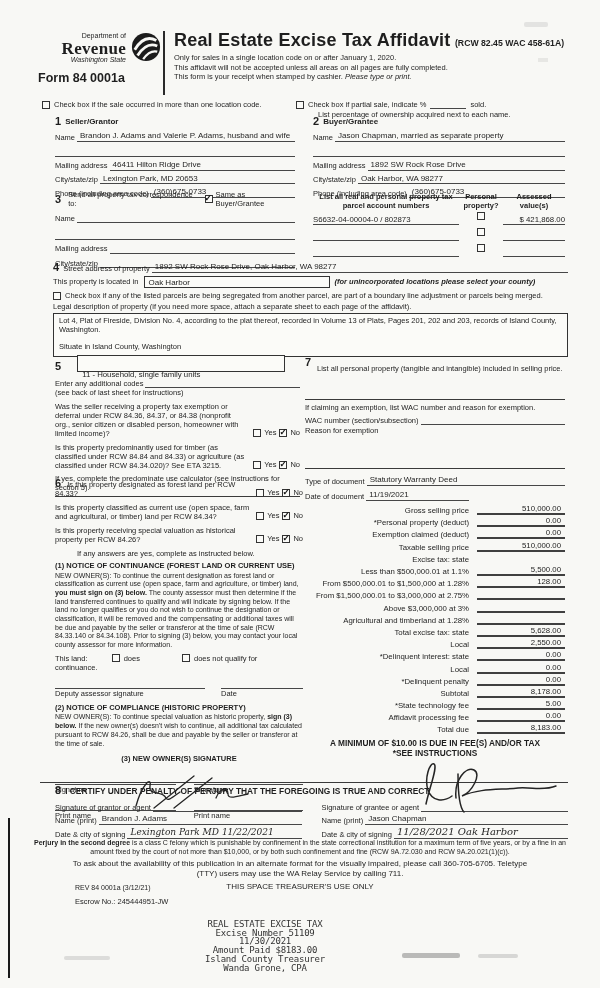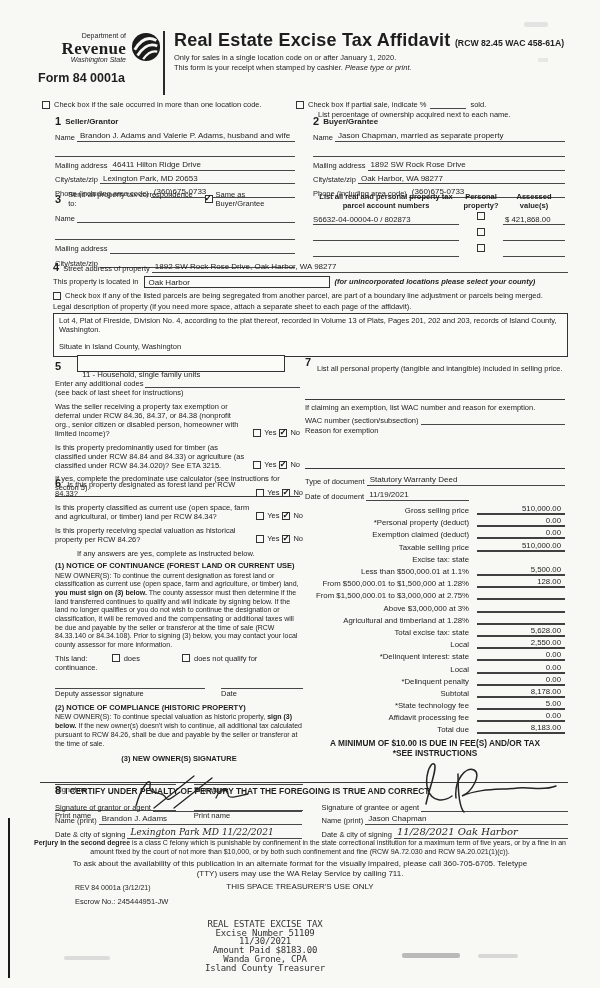--- a/index.html
+++ b/index.html
@@ -58,20 +58,21 @@
       <div class="b" style="font-size:12.5px;margin-top:6px;">Form 84 0001a</div>
     </div>
     <div class="abs" style="left:125px;top:1px;width:1.5px;height:64px;background:#2a2a2a;"></div>
     <div class="abs" style="left:136px;top:0;width:392px;">
       <div style="white-space:nowrap;">
         <span class="b" style="font-size:18px;letter-spacing:0.2px;">Real Estate Excise Tax Affidavit</span>
         <span class="b" style="font-size:8.7px;">(RCW 82.45 WAC 458-61A)</span>
       </div>
       <div class="fs75" style="margin-top:2px;line-height:9.6px;">
         <div>Only for sales in a single location code on or after January 1, 2020.</div>
+        <div>This affidavit will not be accepted unless all areas on all pages are fully completed.</div>
         <div>
           <span>This form is your receipt when stamped by cashier. </span><span class="i">Please type or print.</span>
         </div>
       </div>
     </div>
   </div>
 
   <div class="abs" style="left:524px;top:22px;width:24px;height:5px;background:#9a9a9a;opacity:.22;border-radius:2px;"></div>
   <div class="abs" style="left:538px;top:58px;width:10px;height:4px;background:#9a9a9a;opacity:.18;"></div>
 
@@ -169,21 +170,21 @@
 
   <div class="abs" style="left:313px;top:192px;width:252px;">
     <div style="display:flex;text-align:center;font-size:7.5px;font-weight:bold;line-height:1.2;">
       <div style="width:146px;">List all real and personal property tax parcel account numbers</div>
       <div style="width:44px;">Personal property?</div>
       <div style="width:62px;">Assessed value(s)</div>
     </div>
     <div style="display:flex;align-items:flex-end;height:15px;">
       <div class="ul" style="width:146px;font-size:7.8px;">S6632-04-00004-0 / 802873</div>
       <div style="width:44px;text-align:center;padding-bottom:1px;"><span class="cb"></span></div>
-      <div class="ul" style="width:62px;font-size:7.8px;padding-left:2px;">$ 421,868.00</div>
+      <div class="ul" style="width:62px;font-size:7.8px;padding-left:2px;text-align:right;">$ 421,868.00</div>
     </div>
     <div style="display:flex;align-items:flex-end;height:16px;">
       <div class="ul" style="width:146px;"></div>
       <div style="width:44px;text-align:center;padding-bottom:1px;"><span class="cb"></span></div>
       <div class="ul" style="width:62px;"></div>
     </div>
     <div style="display:flex;align-items:flex-end;height:16px;">
       <div class="ul" style="width:146px;"></div>
       <div style="width:44px;text-align:center;padding-bottom:1px;"><span class="cb"></span></div>
       <div class="ul" style="width:62px;"></div>
@@ -492,22 +493,22 @@
   <div class="abs fs75" style="left:75px;top:897px;">
     <span>Escrow No.:</span>
     <span>245444951-JW</span>
   </div>
 
   <div class="abs stamp" style="left:90px;top:920px;width:350px;">
     <div>REAL ESTATE EXCISE TAX</div>
     <div>Excise Number 51109</div>
     <div>11/30/2021</div>
     <div>Amount Paid $8183.00</div>
+    <div>Island County Treasurer</div>
     <div>Wanda Grone, CPA</div>
-    <div>Island County Treasurer</div>
   </div>
 
   <div class="abs" style="left:8px;top:818px;width:2px;height:160px;background:#1a1a1a;"></div>
   <div class="abs" style="left:402px;top:953px;width:58px;height:5px;background:#6f6f6f;opacity:.45;border-radius:2px;"></div>
   <div class="abs" style="left:478px;top:954px;width:40px;height:4px;background:#8a8a8a;opacity:.3;border-radius:2px;"></div>
   <div class="abs" style="left:64px;top:956px;width:46px;height:4px;background:#9a9a9a;opacity:.3;border-radius:2px;"></div>
 
 </div>
 
 </body></html>

